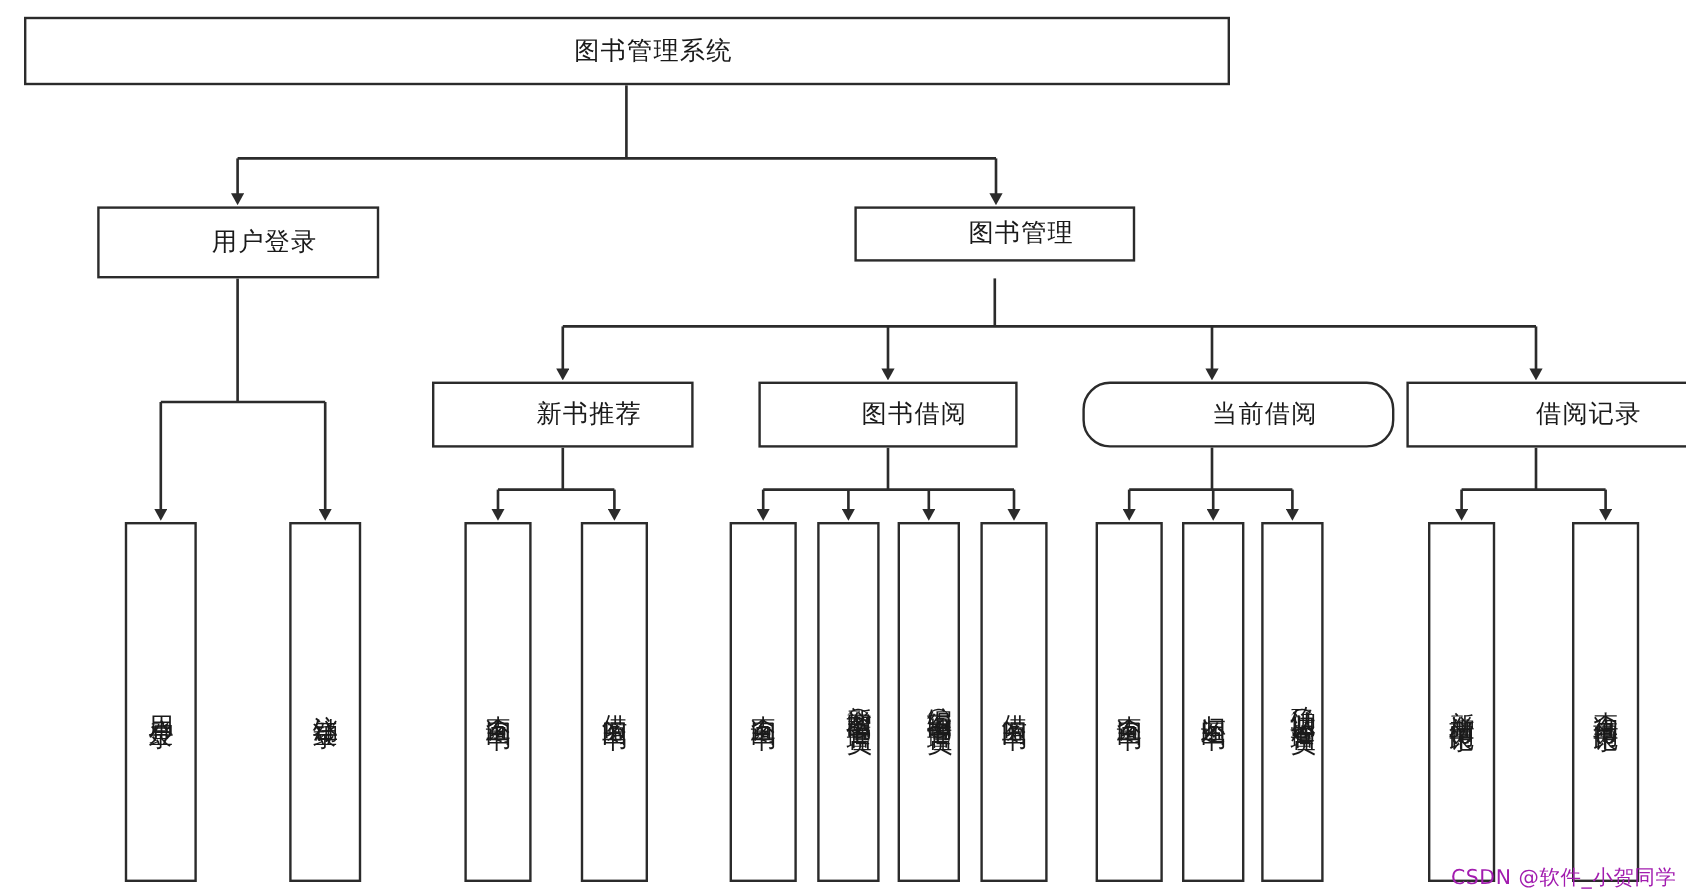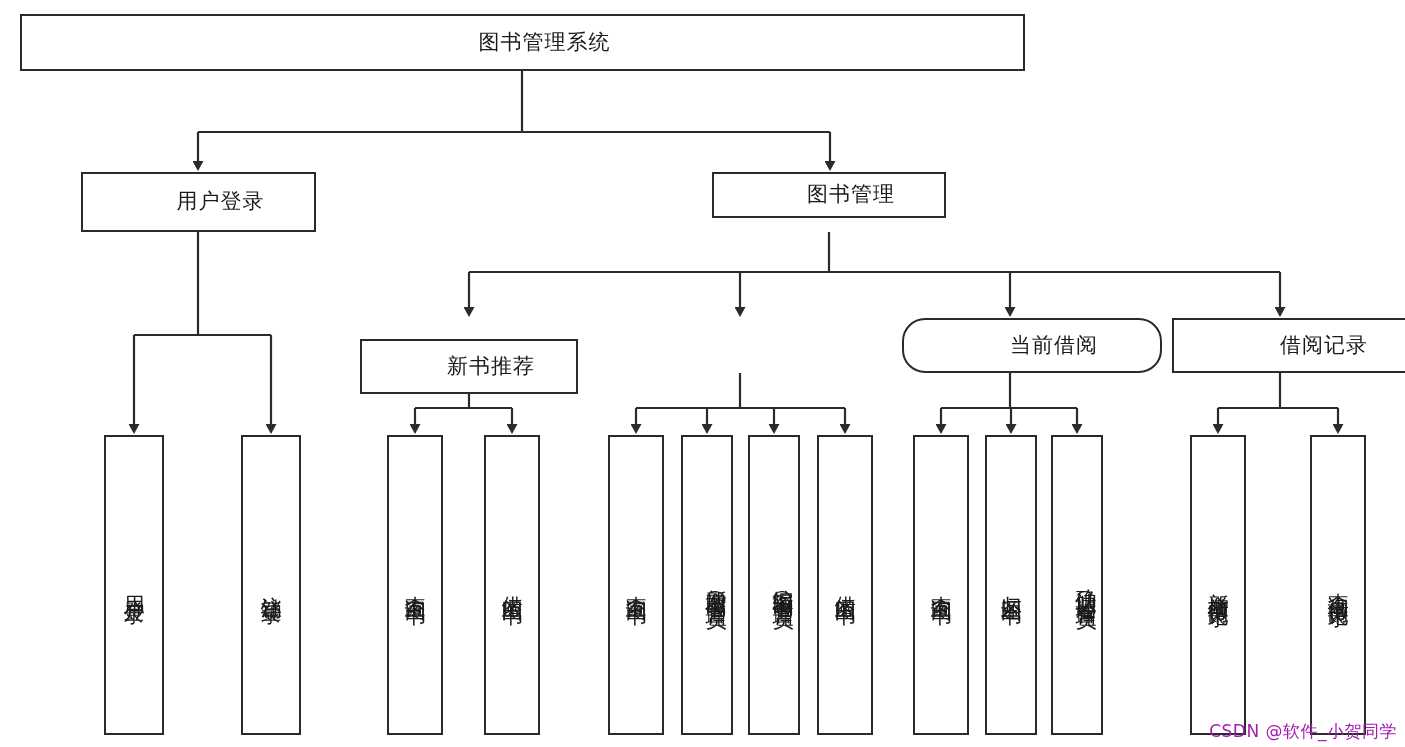--- a/index.html
+++ b/index.html
@@ -121,21 +121,22 @@
       <path d="M1218,408 L1218,425" marker-end="url(#arrow)"></path>
       <path d="M1338,408 L1338,425" marker-end="url(#arrow)"></path>
     </g>
   </svg>
 
   <div class="node horiz" id="n-root" style="left: 20px; top: 14px; width: 1005px; height: 57px;">图书管理系统</div>
 
   <div class="node horiz" id="n-l2-0" style="left: 81px; top: 172px; width: 235px; height: 60px;">用户登录</div>
   <div class="node horiz" id="n-l2-1" style="left: 712px; top: 172px; width: 234px; height: 46px;">图书管理</div>
 
-  <div class="node horiz" id="n-l3-0" style="left: 360px; top: 318px; width: 218px; height: 55px; margin-top: 21px;">新书推荐</div>
+  <div class="node horiz" id="n-l3-0" style="left: 360px; top: 318px; width: 218px; height: 55px;">新书推荐</div>
+  <div class="node horiz" id="n-l3-1" style="left: 632px; top: 318px; width: 216px; height: 55px;">图书借阅</div>
   <div class="node horiz" id="n-l3-2" style="left: 902px; top: 318px; width: 260px; height: 55px; border-radius: 23px;">当前借阅</div>
   <div class="node horiz" id="n-l3-3" style="left: 1172px; top: 318px; width: 260px; height: 55px;">借阅记录</div>
 
   <div class="node vert short" id="n-leaf-0" style="left: 104px; top: 435px; width: 60px; height: 300px;">用户登录</div>
   <div class="node vert short" id="n-leaf-1" style="left: 241px; top: 435px; width: 60px; height: 300px;">注销登录</div>
   <div class="node vert short" id="n-leaf-2" style="left: 387px; top: 435px; width: 56px; height: 300px;">查询图书</div>
   <div class="node vert short" id="n-leaf-3" style="left: 484px; top: 435px; width: 56px; height: 300px;">借阅图书</div>
   <div class="node vert short" id="n-leaf-4" style="left: 608px; top: 435px; width: 56px; height: 300px;">查询图书</div>
   <div class="node vert long" id="n-leaf-5" style="left: 681px; top: 435px; width: 52px; height: 300px;">新增图书（管理员）</div>
   <div class="node vert long" id="n-leaf-6" style="left: 748px; top: 435px; width: 52px; height: 300px;">编辑图书（管理员）</div>

